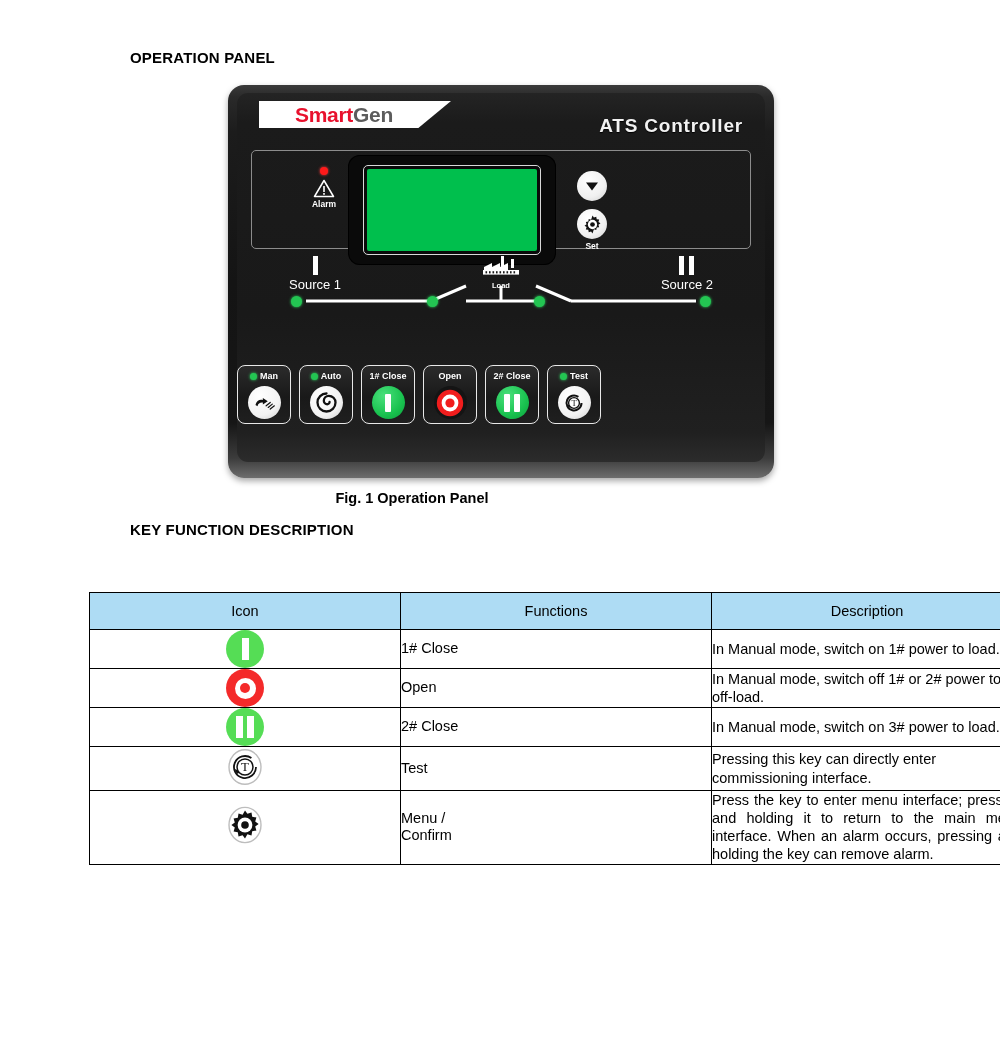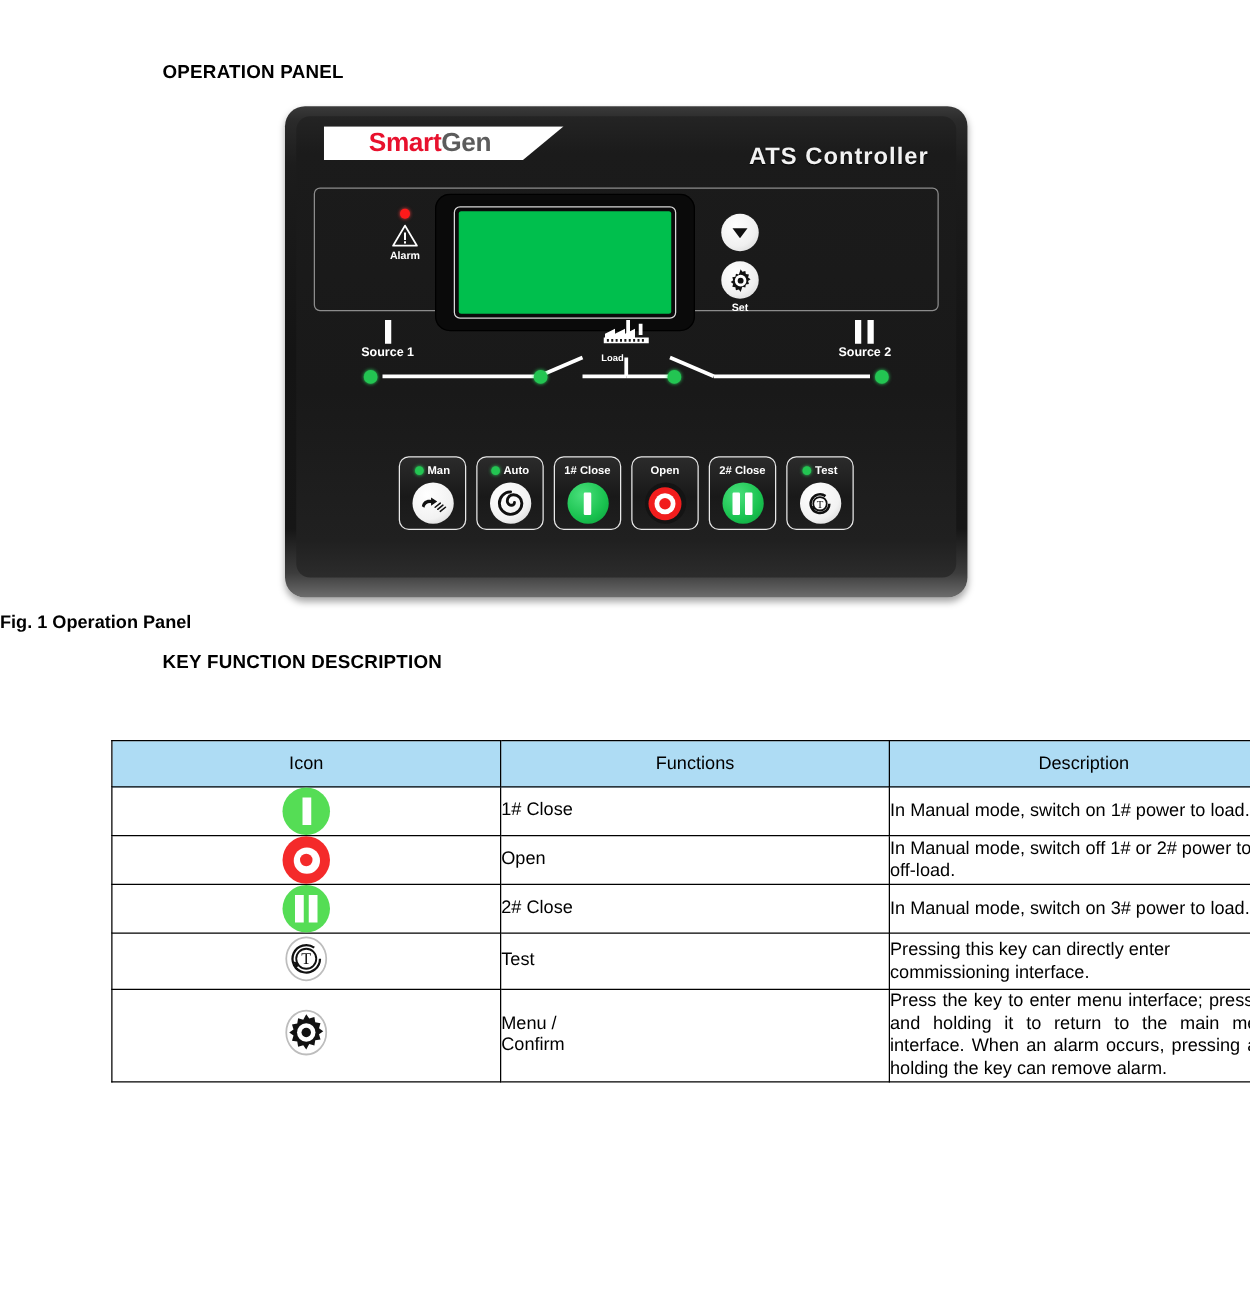--- a/index.html
+++ b/index.html
@@ -15,21 +15,21 @@
   
   .section-heading {
     font-size: 15px;
     font-weight: bold;
     letter-spacing: 0.2px;
   }
   #heading-operation { position: absolute; left: 130px; top: 49px; }
   #heading-keyfunc  { position: absolute; left: 130px; top: 521px; }
   #fig-caption {
     position: absolute; left: 0; top: 490px; width: 824px;
-    font-size: 14.5px; font-weight: bold;
+    text-align: center; font-size: 14.5px; font-weight: bold;
   }
 
   
   #controller {
     position: absolute;
     left: 228px; top: 85px;
     width: 546px; height: 393px;
     border-radius: 16px;
     background: linear-gradient(180deg,#3a3a3a 0%,#2a2a2a 3%,#1c1c1c 12%,#141414 50%,#161616 86%,#3c3c3c 95%,#6d6d6d 100%);
     box-shadow: 0 3px 6px rgba(0,0,0,0.35);
@@ -128,43 +128,44 @@
     color: #fff; font-size: 8.5px; font-weight: 600; margin-top: 2px;
   }
 
   
   #one-line {
     position: absolute;
     left: 14px; top: 163px; right: 14px; height: 62px;
   }
   .ol-bar-grp { position: absolute; text-align: center; }
   .ol-bar-label {
-    color: #fff; font-size: 10px; font-weight: 700; margin-top: 2px;
+    color: #fff; font-size: 13px; font-weight: 400; margin-top: 2px;
     white-space: nowrap;
   }
   .bar-single { width: 5px; height: 19px; background:#fff; margin: 0 auto; }
   .bar-double { width: 15px; height: 19px; margin: 0 auto; display:flex; justify-content:space-between;}
   .bar-double i { display:block; width:5px; height:19px; background:#fff; }
 
   .ol-led {
     position: absolute;
     width: 11px; height: 11px; border-radius: 50%;
     background: #23c552;
     box-shadow: 0 0 3px #2ddc62;
   }
 
   #load-grp {
     position: absolute; left: 50%; transform: translateX(-50%); top: 0;
+    text-align: center;
   }
   #load-label { color:#fff; font-size:7.5px; font-weight:600; margin-top:1px; }
 
   
   #key-row {
     position: absolute; left: 0; right: 0; top: 272px;
-    display: flex; justify-content: center; gap: 8px;
+    display: flex; justify-content: flex-start; gap: 8px;
   }
   .key-btn {
     width: 54px; height: 59px;
     border: 1.6px solid #e8e8e8;
     border-radius: 8px;
     background: linear-gradient(180deg,#2b2b2b 0%,#191919 55%,#1f1f1f 100%);
     display: flex; flex-direction: column; align-items: center;
     padding-top: 4px;
   }
   .key-top { display:flex; align-items:center; gap:3px; height:12px; }

